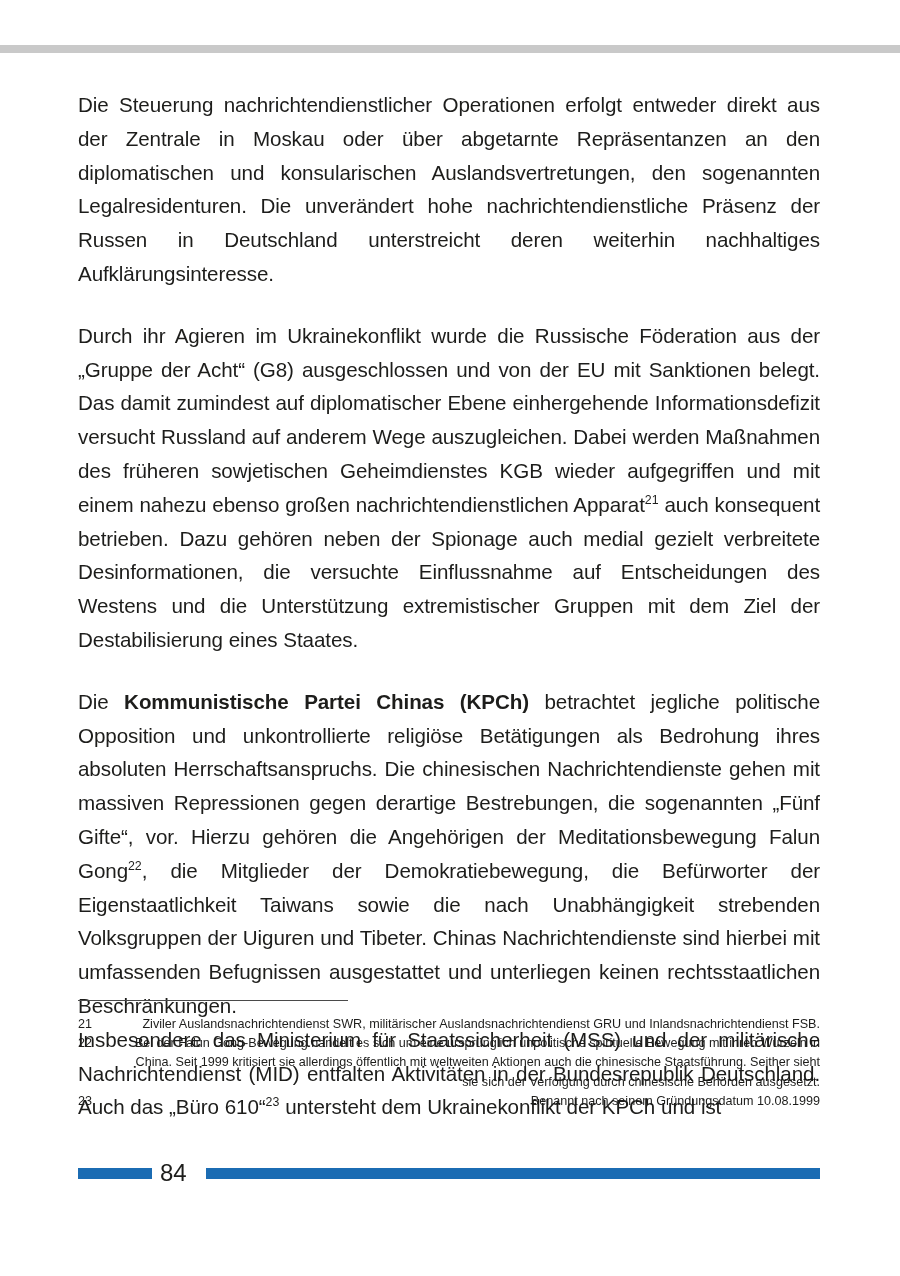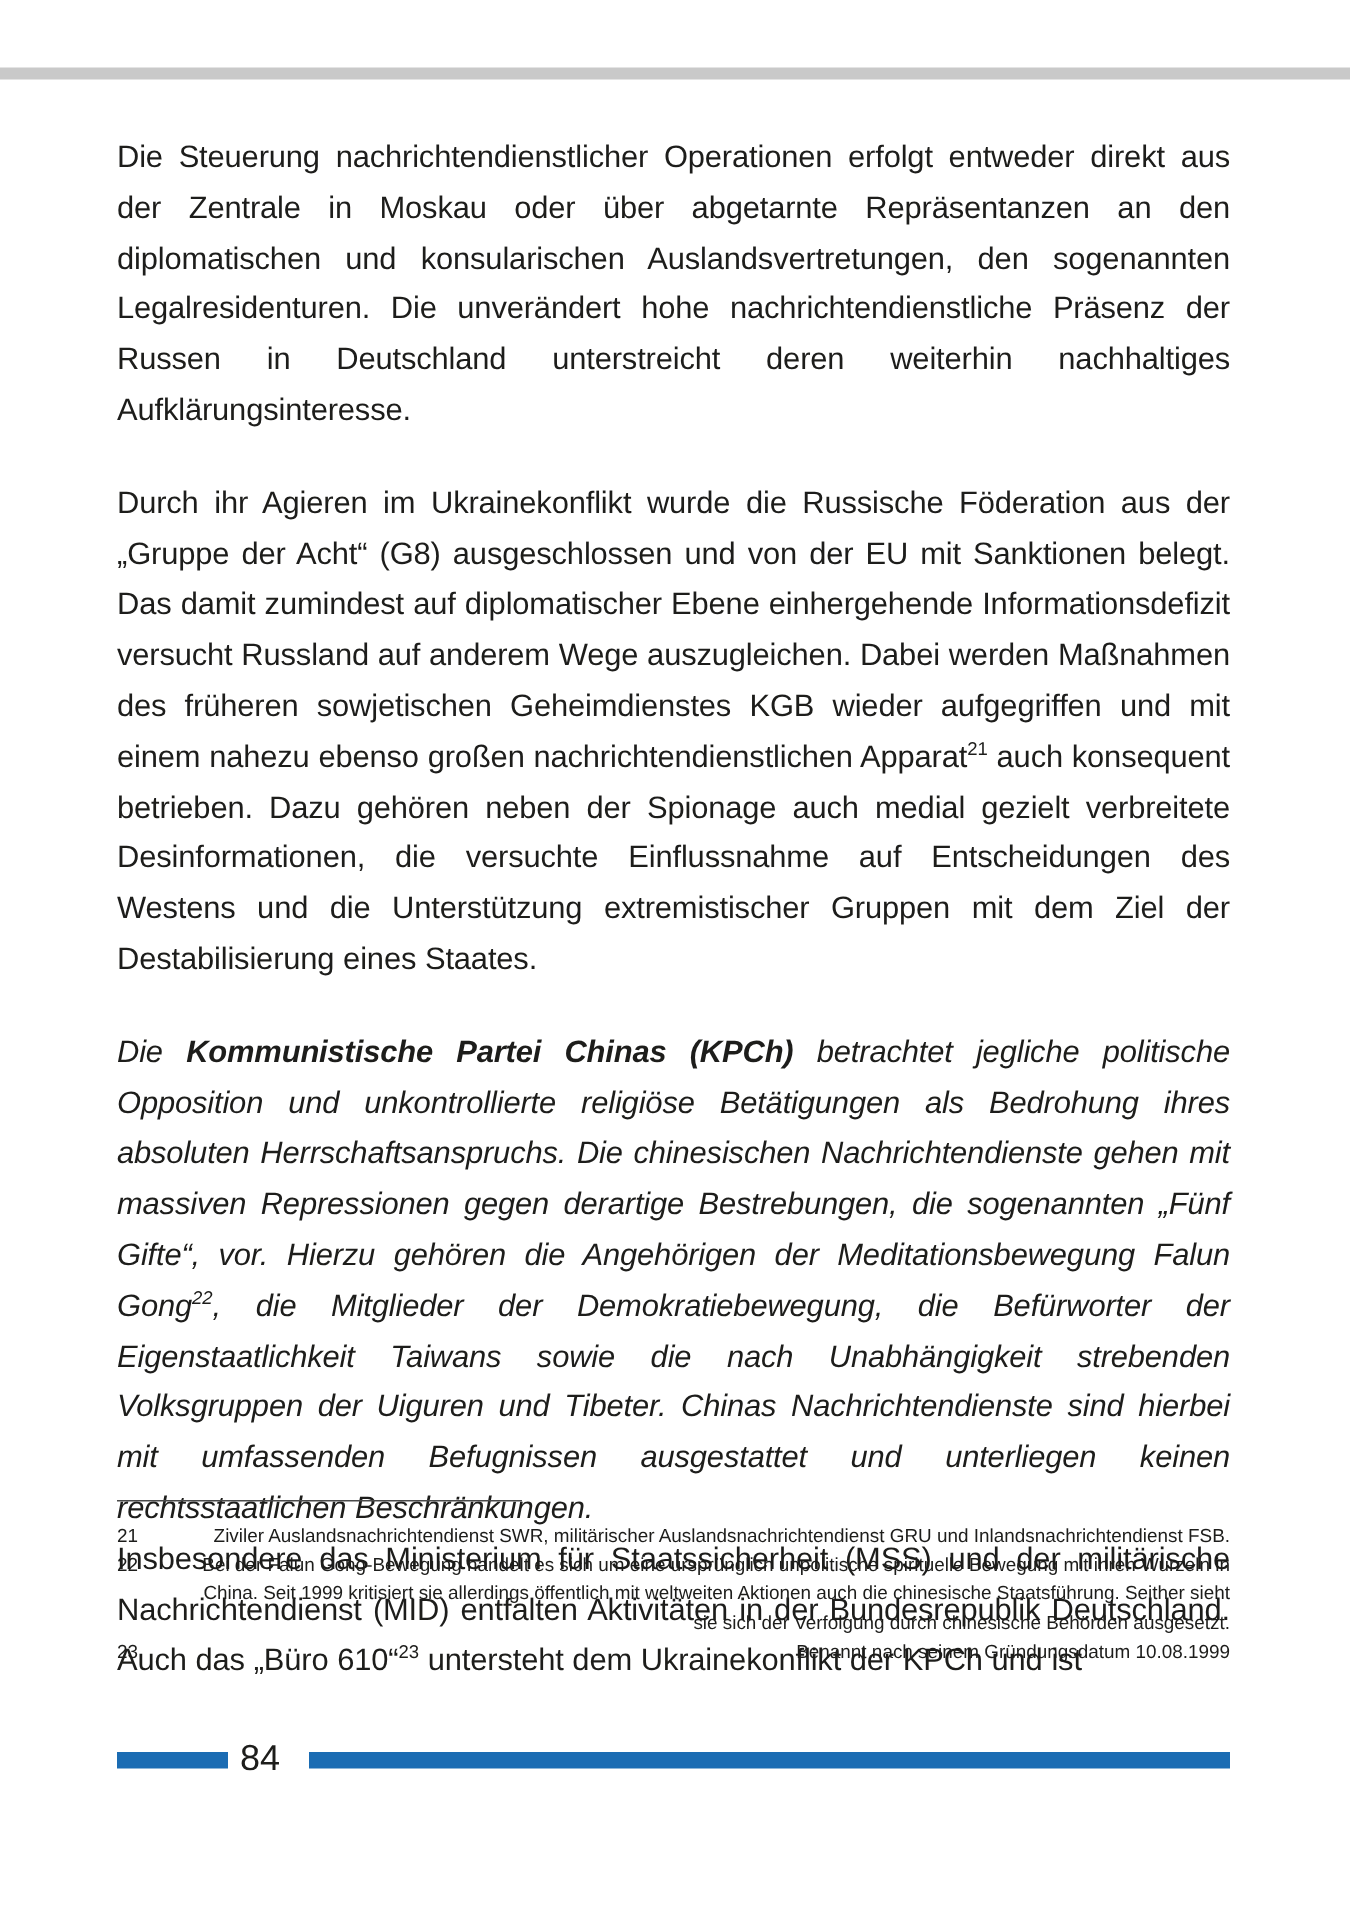--- a/index.html
+++ b/index.html
@@ -46,21 +46,20 @@
     text-align: justify;
     text-justify: inter-word;
     letter-spacing: -0.1px;
     word-spacing: 0.2px;
     -webkit-hyphens: none;
     hyphens: none;
     color: #1d1d1b;
   }
   p.body-par.tight {
     margin-bottom: 0;
-    font-style: italic;
   }
   p.body-par:last-of-type {
     margin-bottom: 0;
   }
 
   
   p.body-par { text-align-last: left; }
 
   b.bold-run {
     font-weight: bold;

